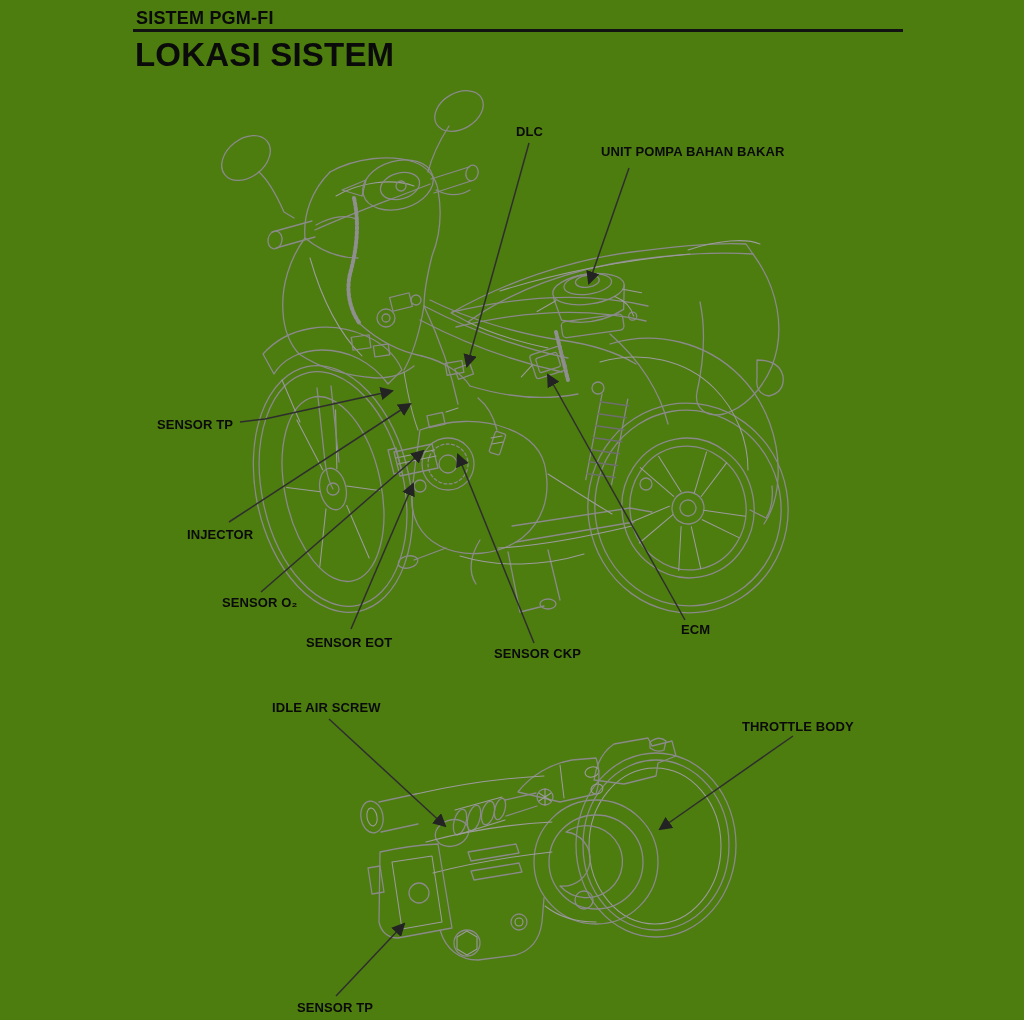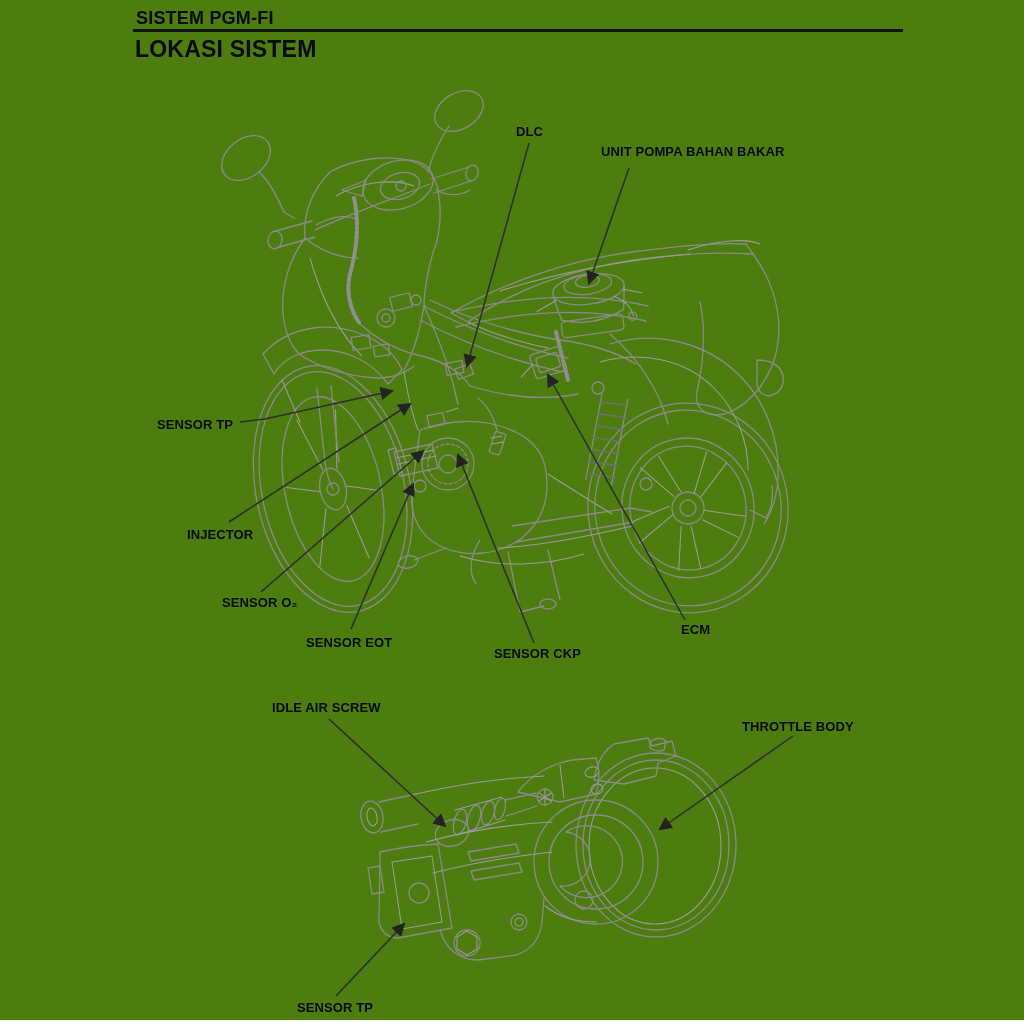--- a/index.html
+++ b/index.html
@@ -7,21 +7,21 @@
     position:relative;width:1024px;height:1020px;background:#4d7c0f;overflow:hidden;
     font-family:"Liberation Sans","DejaVu Sans",sans-serif;color:#000;
   }
   .hdr-section{
     position:absolute;left:136px;top:8px;font-size:18px;font-weight:bold;letter-spacing:.2px;color:#0a0a0a;
   }
   .hdr-rule{
     position:absolute;left:133px;top:29px;width:770px;height:3px;background:#121212;
   }
   .hdr-title{
-    position:absolute;left:135px;top:36px;font-size:23px;font-weight:bold;letter-spacing:.2px;color:#0a0a0a;
+    position:absolute;left:135px;top:36px;font-size:33px;font-weight:bold;letter-spacing:.2px;color:#0a0a0a;
   }
   svg text{
     font-family:"Liberation Sans","DejaVu Sans",sans-serif;
     font-size:13px;font-weight:bold;fill:#0a0a0a;letter-spacing:.1px;
   }
   .art{stroke:#8a8a8a;fill:none;stroke-width:1.3;stroke-linecap:round;stroke-linejoin:round;}
   .art-lt{stroke:#9c9c9c;stroke-width:1.05;}
   .art-dk{stroke:#6f6f6f;stroke-width:1.5;}
   .corrug{stroke:#8f8f8f;stroke-width:4;stroke-dasharray:2.6 2.2;fill:none;}
   .leader{stroke:#2e2e2e;stroke-width:1.5;fill:none;}

